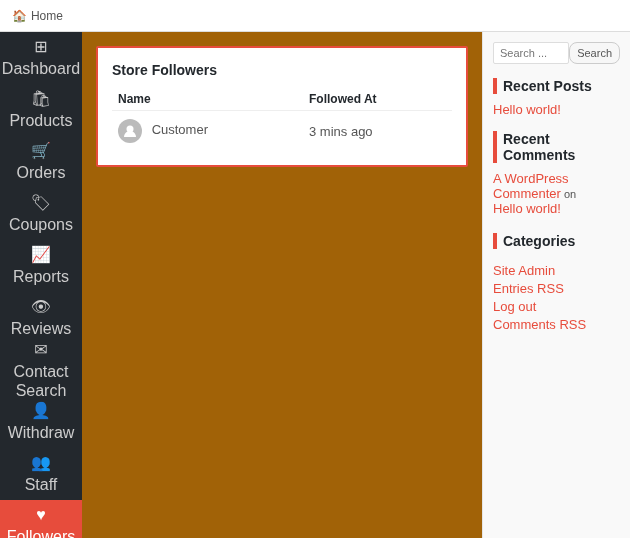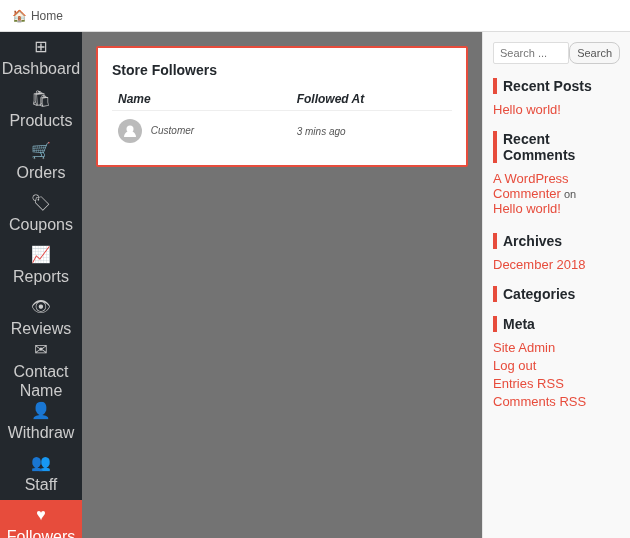--- a/index.html
+++ b/index.html
@@ -53,54 +53,53 @@
       gap: 3px;
     }
     .sidebar-item.active { background: #e74c3c; color: #fff; }
     .sidebar-icon { font-size: 16px; }
     .sidebar-label { font-size: 16px; line-height: 1.2; }
 
     
     .main-content {
       flex: 1;
       padding: 14px;
-      background: #737373;
+      background: #a16207;
       overflow-y: auto;
     }
 
     
     .followers-card {
       background: #fff;
       border: 2px solid #e74c3c;
       border-radius: 2px;
       padding: 14px;
       margin-bottom: 14px;
     }
     .followers-card h2 {
       font-size: 14px;
       font-weight: bold;
       margin-bottom: 10px;
       color: #23282d;
     }
     .followers-table {
       width: 100%;
       border-collapse: collapse;
-      font-style: italic;
     }
     .followers-table th {
       text-align: left;
       font-weight: bold;
       font-size: 12px;
       color: #23282d;
       padding: 4px 6px;
       border-bottom: 1px solid #eee;
     }
     .followers-table td {
       padding: 8px 6px;
-      font-size: 10px;
+      font-size: 13px;
       color: #555;
       vertical-align: middle;
     }
     .customer-avatar {
       width: 24px;
       height: 24px;
       border-radius: 50%;
       background: #bbb;
       display: inline-flex;
       align-items: center;
@@ -195,21 +194,21 @@
     <div class="sidebar-item">
       <span class="sidebar-icon">📈</span>
       <span class="sidebar-label">Reports</span>
     </div>
     <div class="sidebar-item">
       <span class="sidebar-icon">👁</span>
       <span class="sidebar-label">Reviews</span>
     </div>
     <div class="sidebar-item">
       <span class="sidebar-icon">✉</span>
-      <span class="sidebar-label">Contact Name</span>
+      <span class="sidebar-label">Contact Search</span>
     </div>
     <div class="sidebar-item">
       <span class="sidebar-icon">👤</span>
       <span class="sidebar-label">Withdraw</span>
     </div>
     <div class="sidebar-item">
       <span class="sidebar-icon">👥</span>
       <span class="sidebar-label">Staff</span>
     </div>
     <div class="sidebar-item active">
@@ -261,35 +260,30 @@
     <div class="widget-section">
       <div class="widget-title">Recent Comments</div>
       <p class="widget-text">
         <a class="widget-link" style="display:inline;">A WordPress Commenter</a>
         <span>on</span>
         <br>
         <a class="widget-link">Hello world!</a>
       </p>
     </div>
 
-    <div class="widget-section">
-      <div class="widget-title">Archives</div>
-      <a class="widget-link">December 2018</a>
-    </div>
 
     <div class="widget-section">
       <div class="widget-title">Categories</div>
     </div>
 
     <div class="widget-section">
-      <div class="widget-title">Meta</div>
       <a class="widget-link">Site Admin</a>
-      <a class="widget-link">Log out</a>
       <a class="widget-link">
         <span>Entries RSS</span>
       </a>
+      <a class="widget-link">Log out</a>
       <a class="widget-link">
         <span>Comments RSS</span>
       </a>
     </div>
   </div>
 
 </div>
 
 </body></html>

